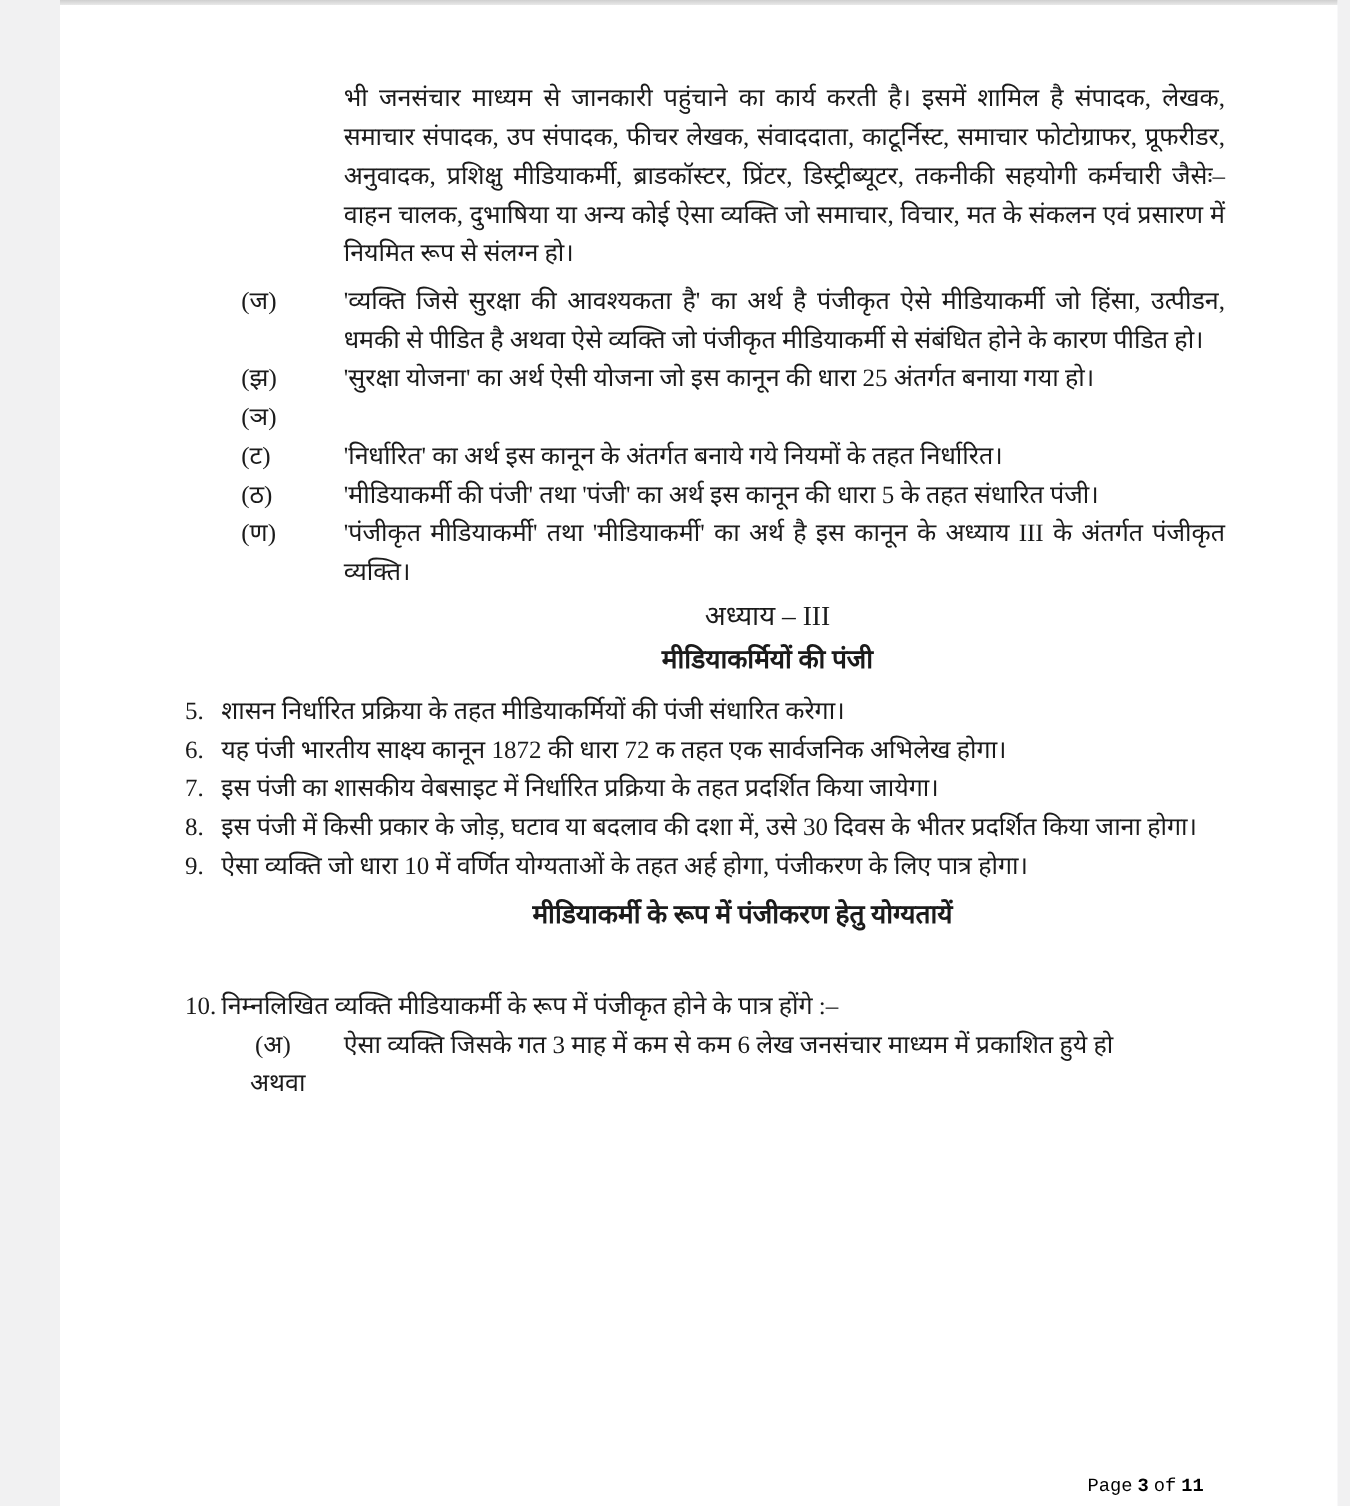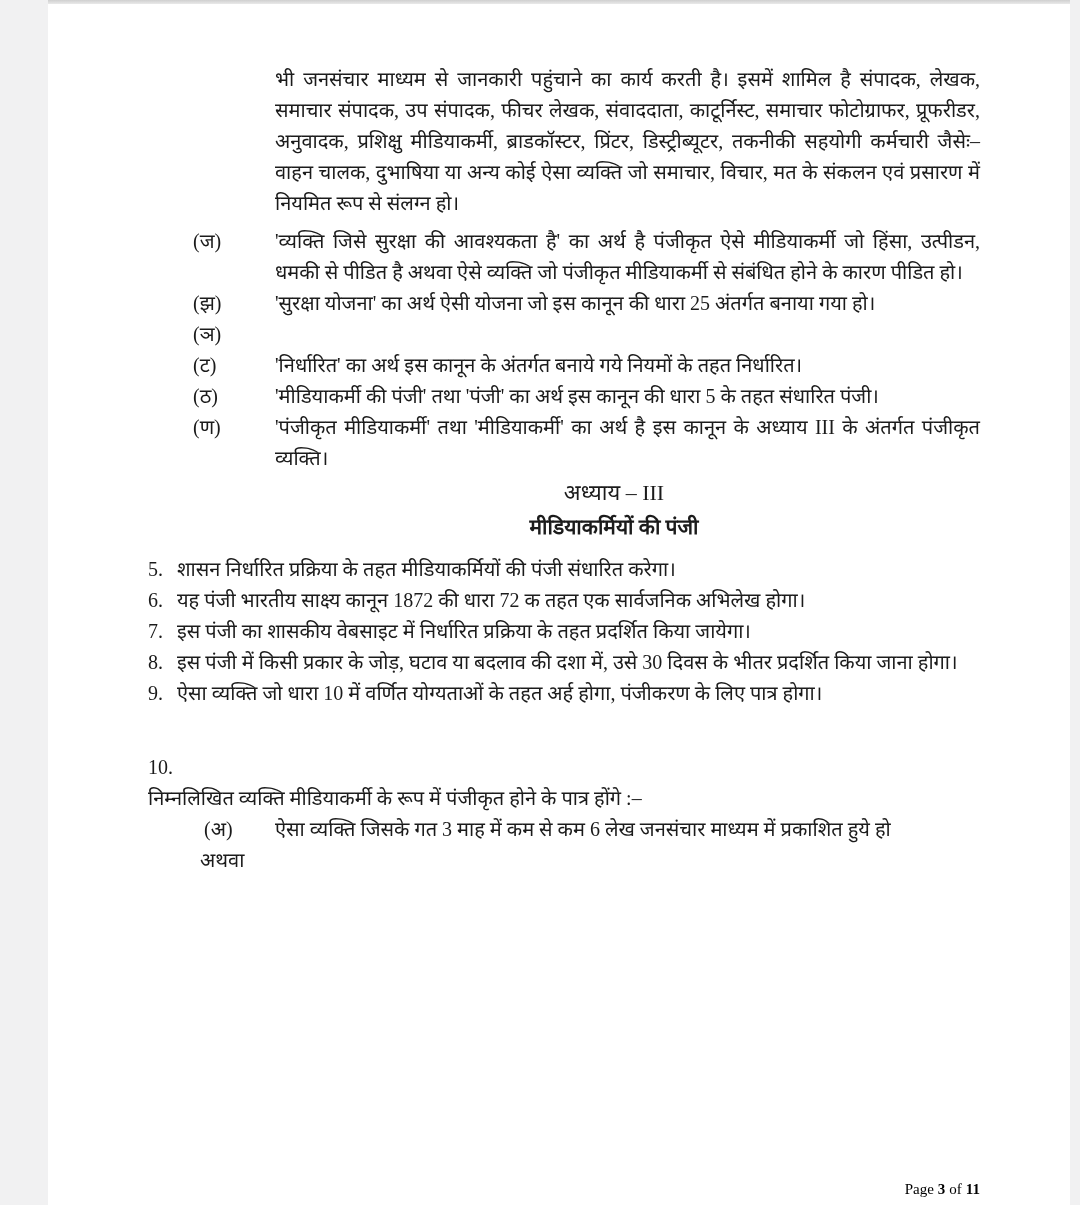--- a/index.html
+++ b/index.html
@@ -71,38 +71,38 @@
     flex: 1;
     text-align: justify;
   }
   .qualification-heading {
     margin: 6px 0 0 60px;
     text-align: center;
     font-weight: bold;
     font-size: 21px;
     line-height: 32px;
   }
-  .item-10 { margin-top: 43px; flex-direction: column; }
+  .item-10 { margin-top: 43px; }
   .sub-item { display: flex; }
   .sub-label {
     flex: 0 0 71px;
     margin-left: 56px;
   }
   .sub-text {
     flex: 1;
     text-align: justify;
   }
   .or-separator {
     margin-left: 52px;
   }
   .footer {
     position: absolute;
-    right: 90px;
+    right: 107px;
     bottom: 7px;
-    font-family: Liberation Serif, serif;
+    font-family: Liberation Mono, monospace;
     font-size: 15px;
     color: #000000;
     display: flex;
     gap: 4px;
   }
   .footer .b { font-weight: bold; }
 </style>
 </head>
 <body>
 
@@ -158,20 +158,21 @@
       <div class="num-item">
         <div class="num">8.</div>
         <div class="num-text">इस पंजी में किसी प्रकार के जोड़, घटाव या बदलाव की दशा में, उसे 30 दिवस के भीतर प्रदर्शित किया जाना होगा।</div>
       </div>
       <div class="num-item">
         <div class="num">9.</div>
         <div class="num-text">ऐसा व्यक्ति जो धारा 10 में वर्णित योग्यताओं के तहत अर्ह होगा, पंजीकरण के लिए पात्र होगा।</div>
       </div>
     </div>
 
+    <div class="qualification-heading">मीडियाकर्मी के रूप में पंजीकरण हेतु योग्यतायें</div>
 
     <div class="num-item item-10">
       <div class="num">10.</div>
       <div class="num-text">निम्नलिखित व्यक्ति मीडियाकर्मी के रूप में पंजीकृत होने के पात्र होंगे :–</div>
     </div>
 
     <div class="sub-item">
       <div class="sub-label">(अ)</div>
       <div class="sub-text">ऐसा व्यक्ति जिसके गत 3 माह में कम से कम 6 लेख जनसंचार माध्यम में प्रकाशित हुये हो</div>
     </div>

